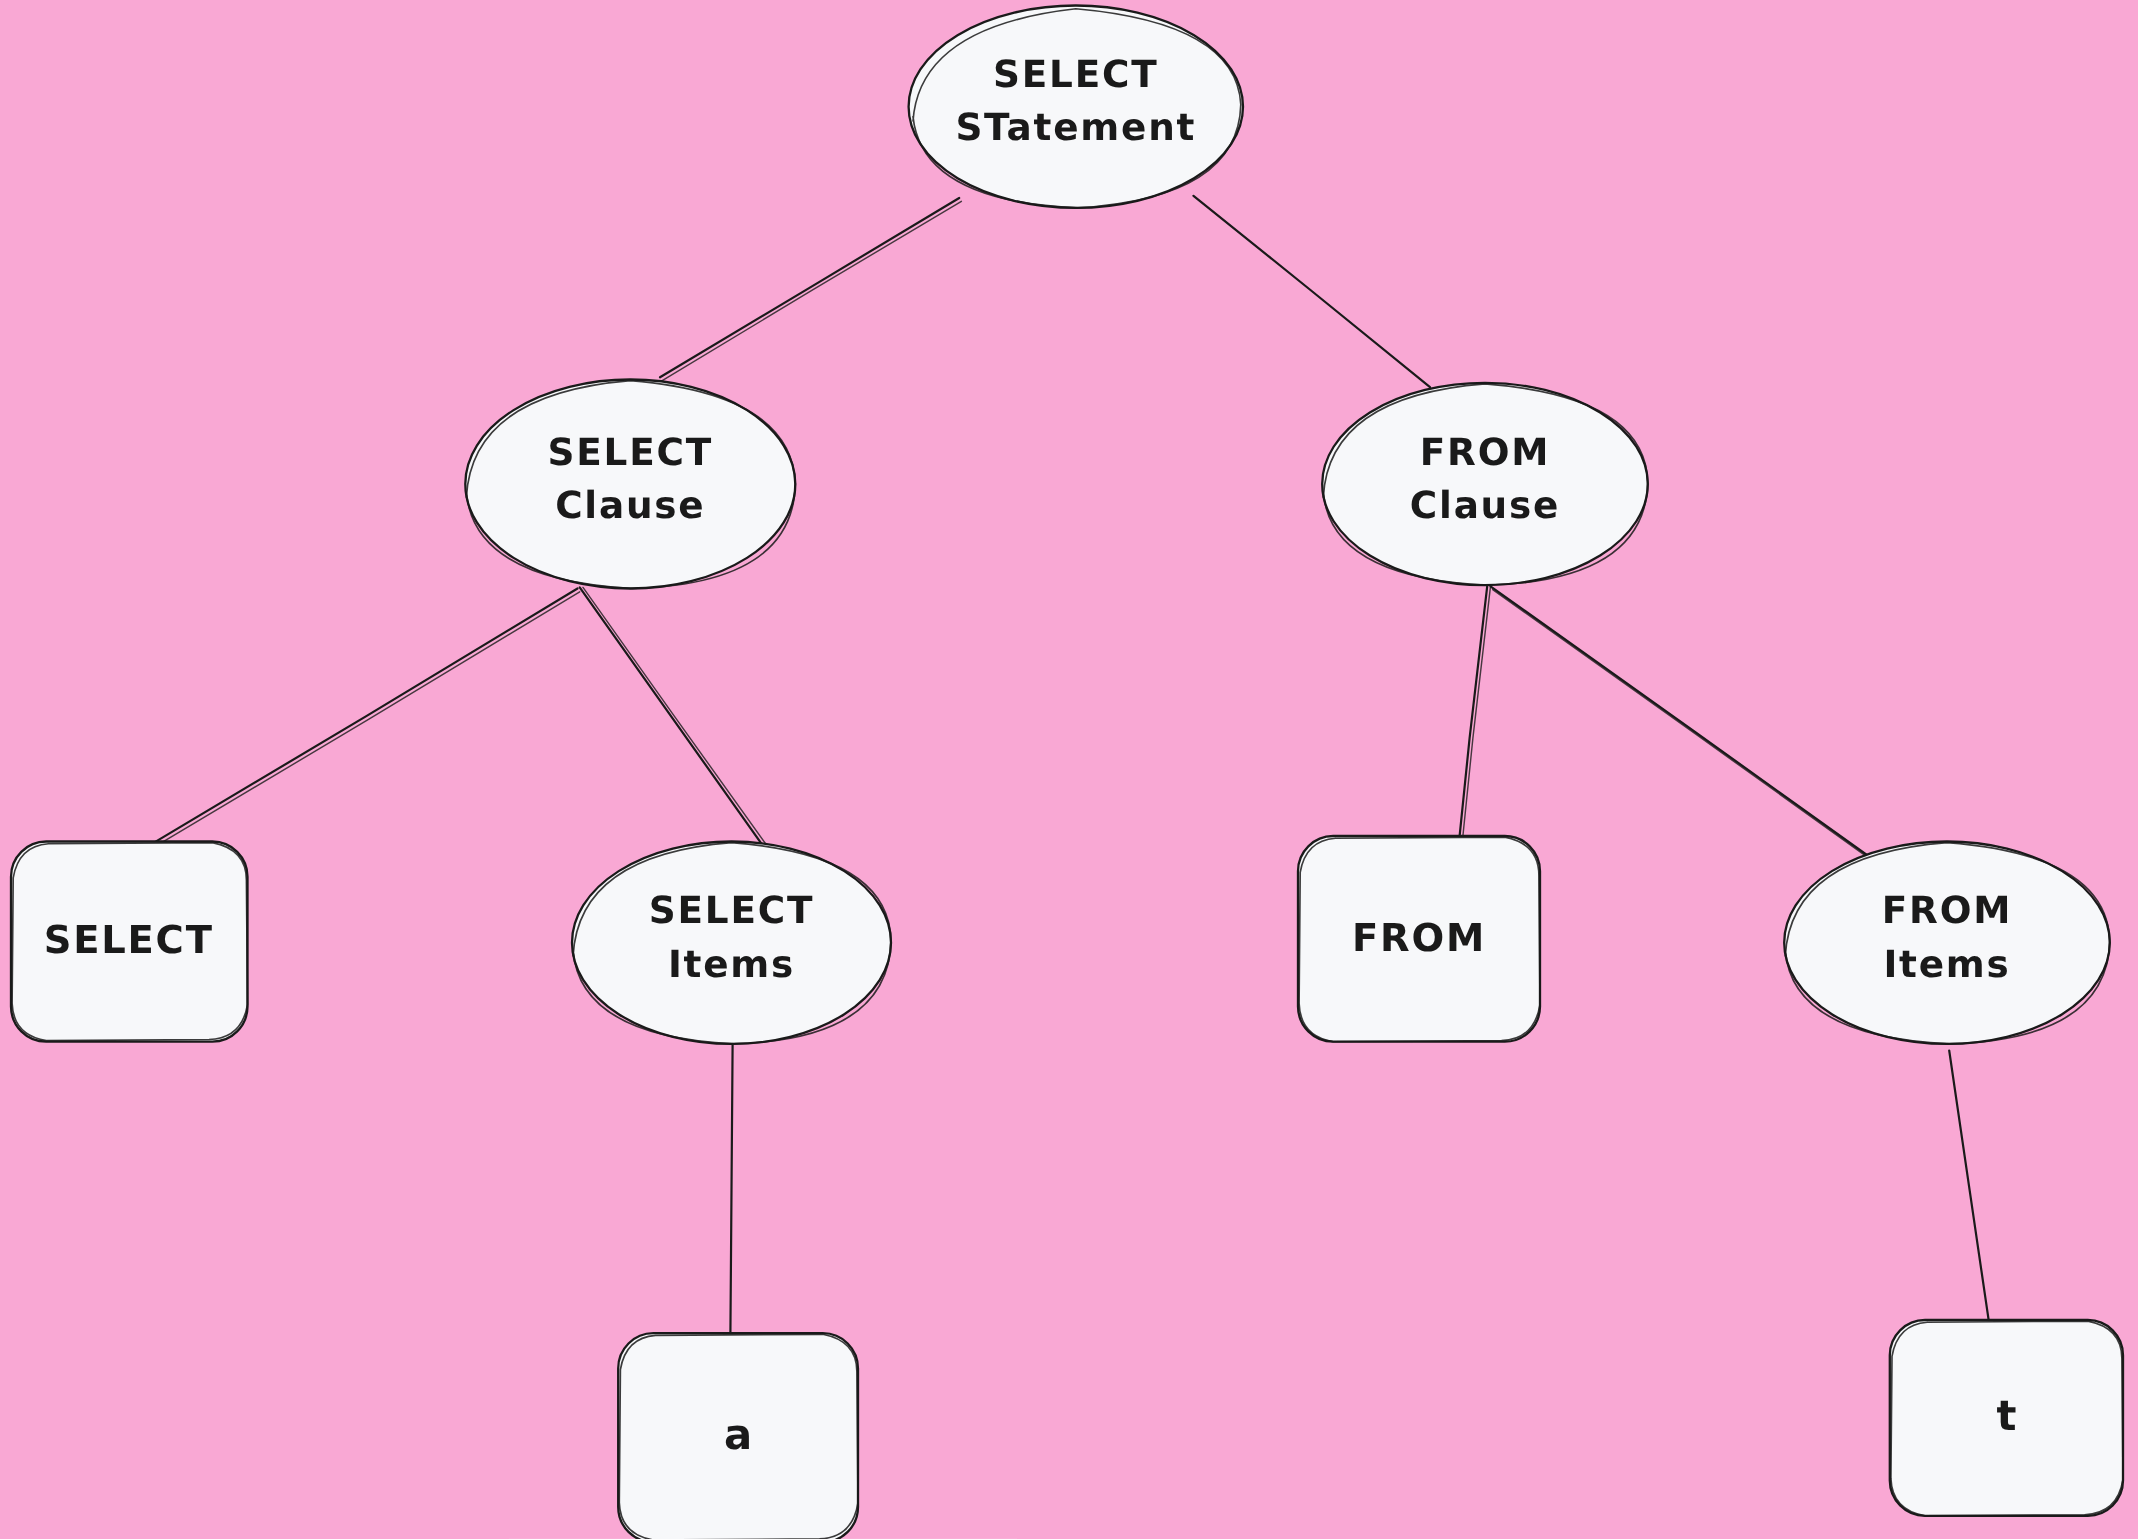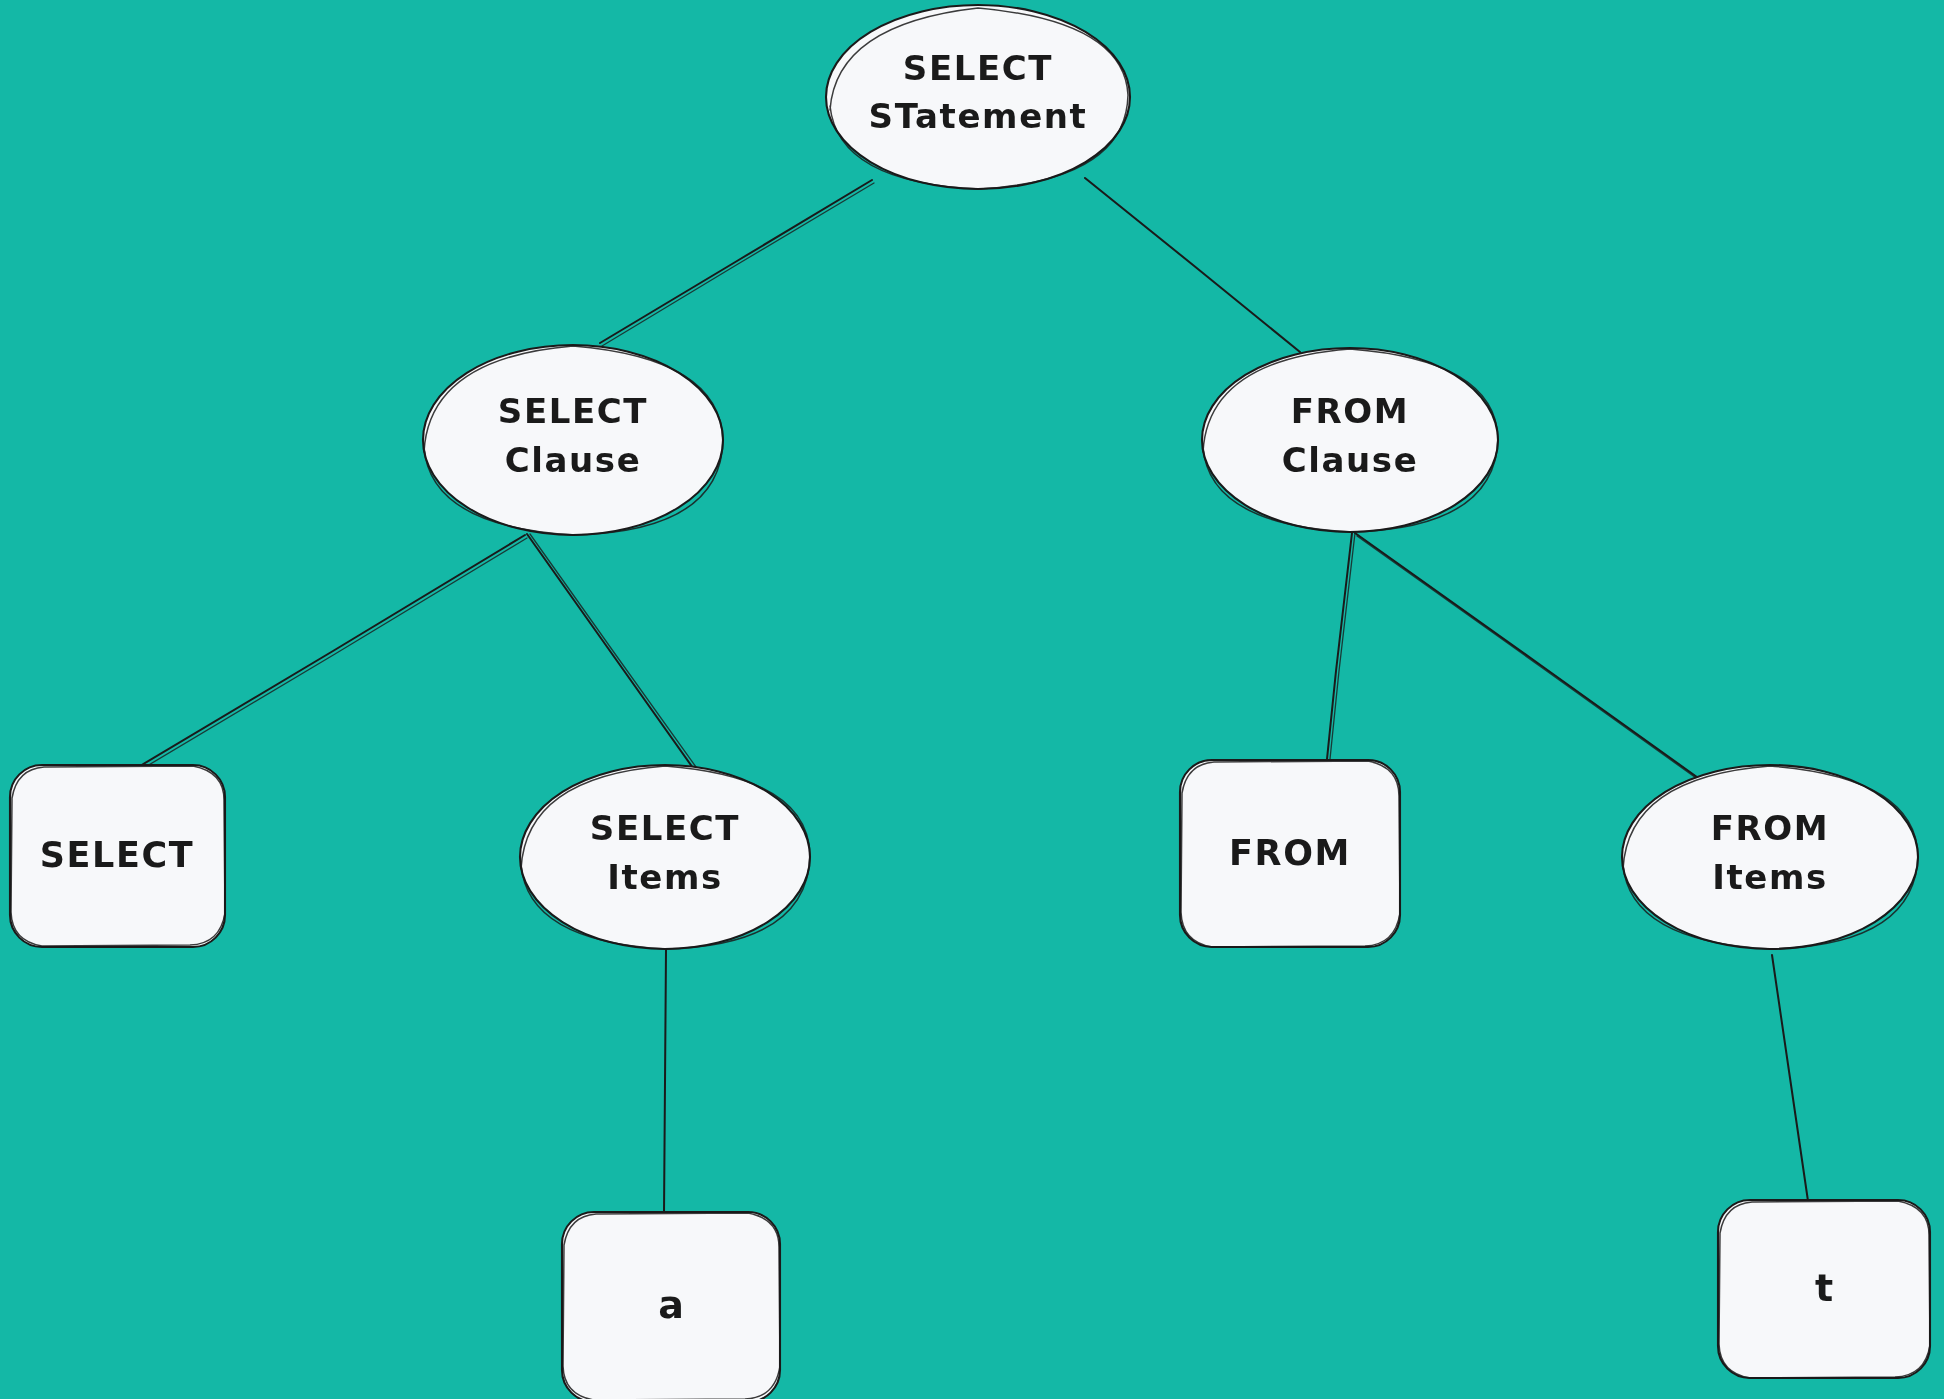--- a/index.html
+++ b/index.html
@@ -71,21 +71,21 @@
     font-size: 35px;
   }
   .node-label.tiny {
     font-size: 38px;
     letter-spacing: 0px;
   }
 </style>
 </head>
 <body style="background: rgb(241, 243, 245);">
 
-<div id="canvas-root" style="background: #14b8a6;">
+<div id="canvas-root" style="background: #f9a8d4;">
 
   <svg id="diagram" viewBox="0 0 1944 1399" xmlns="http://www.w3.org/2000/svg">
 
     <g>
 
       <g>
         <path class="edge-line" d="M 872 180 L 737 261 L 600 343" style="stroke: rgb(26, 26, 26);"></path>
         <path class="edge-line-b" d="M 874 183 L 738 264 L 602 346" style="stroke: rgb(26, 26, 26);"></path>
       </g>
 

